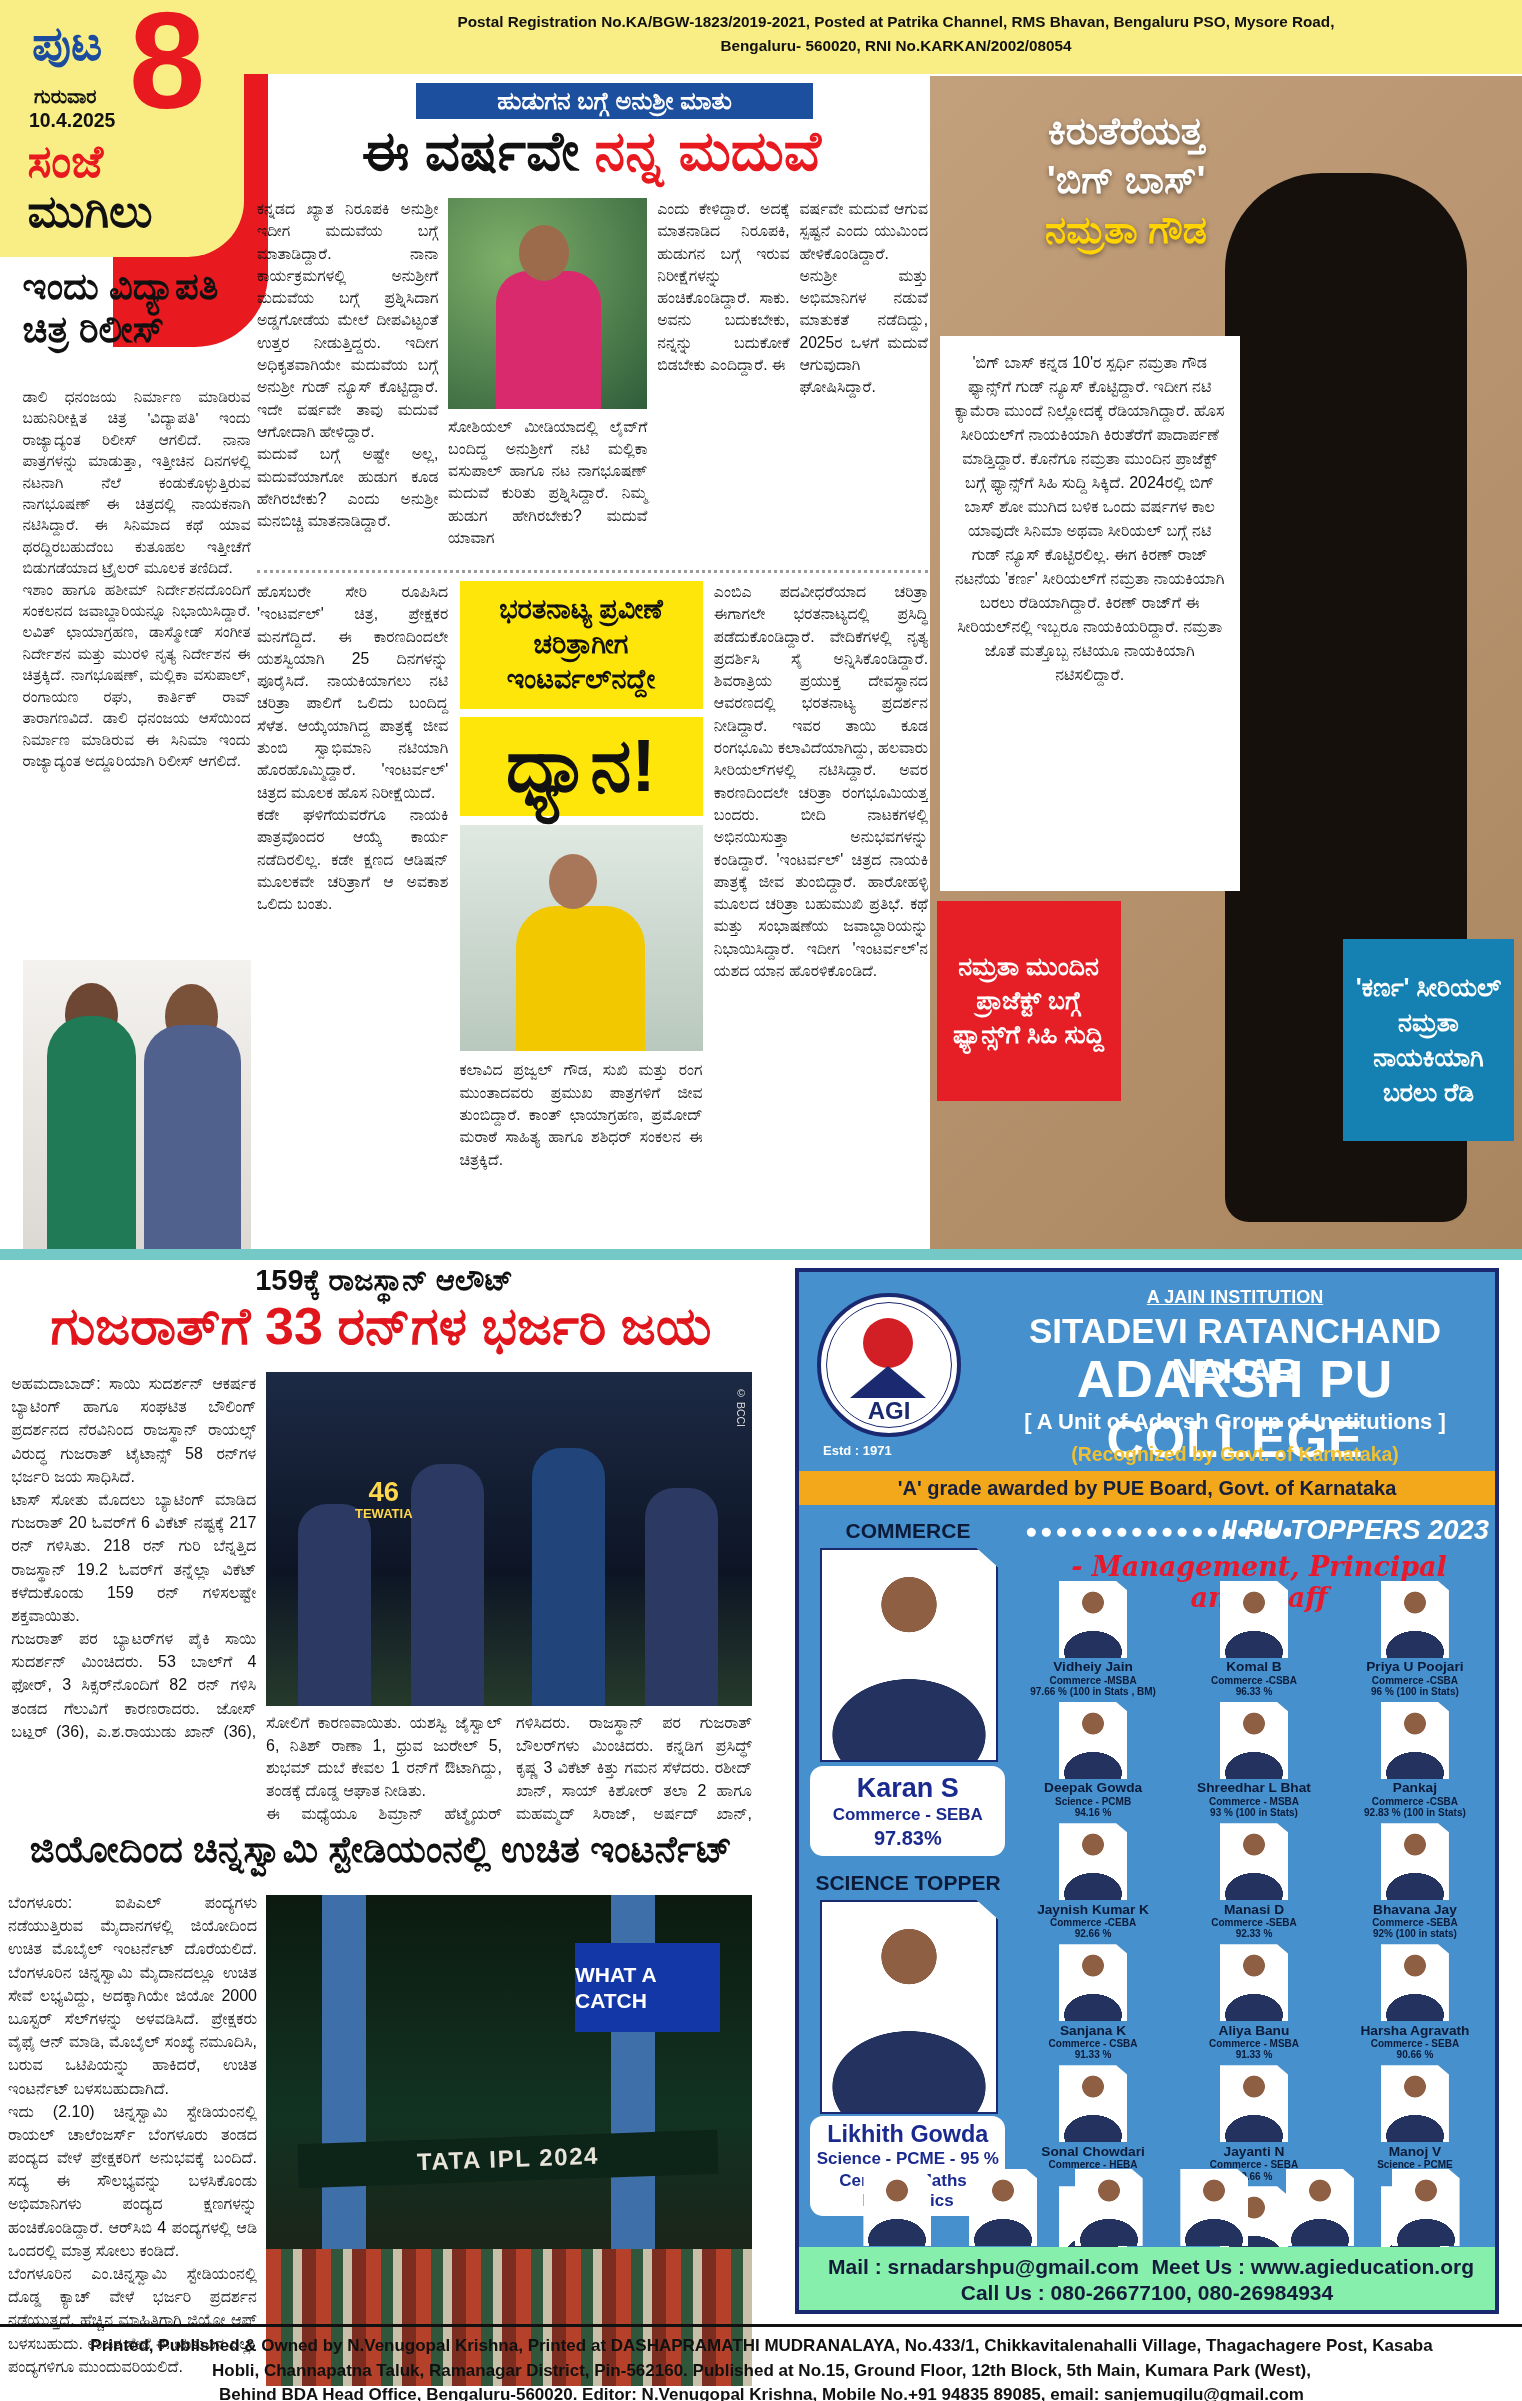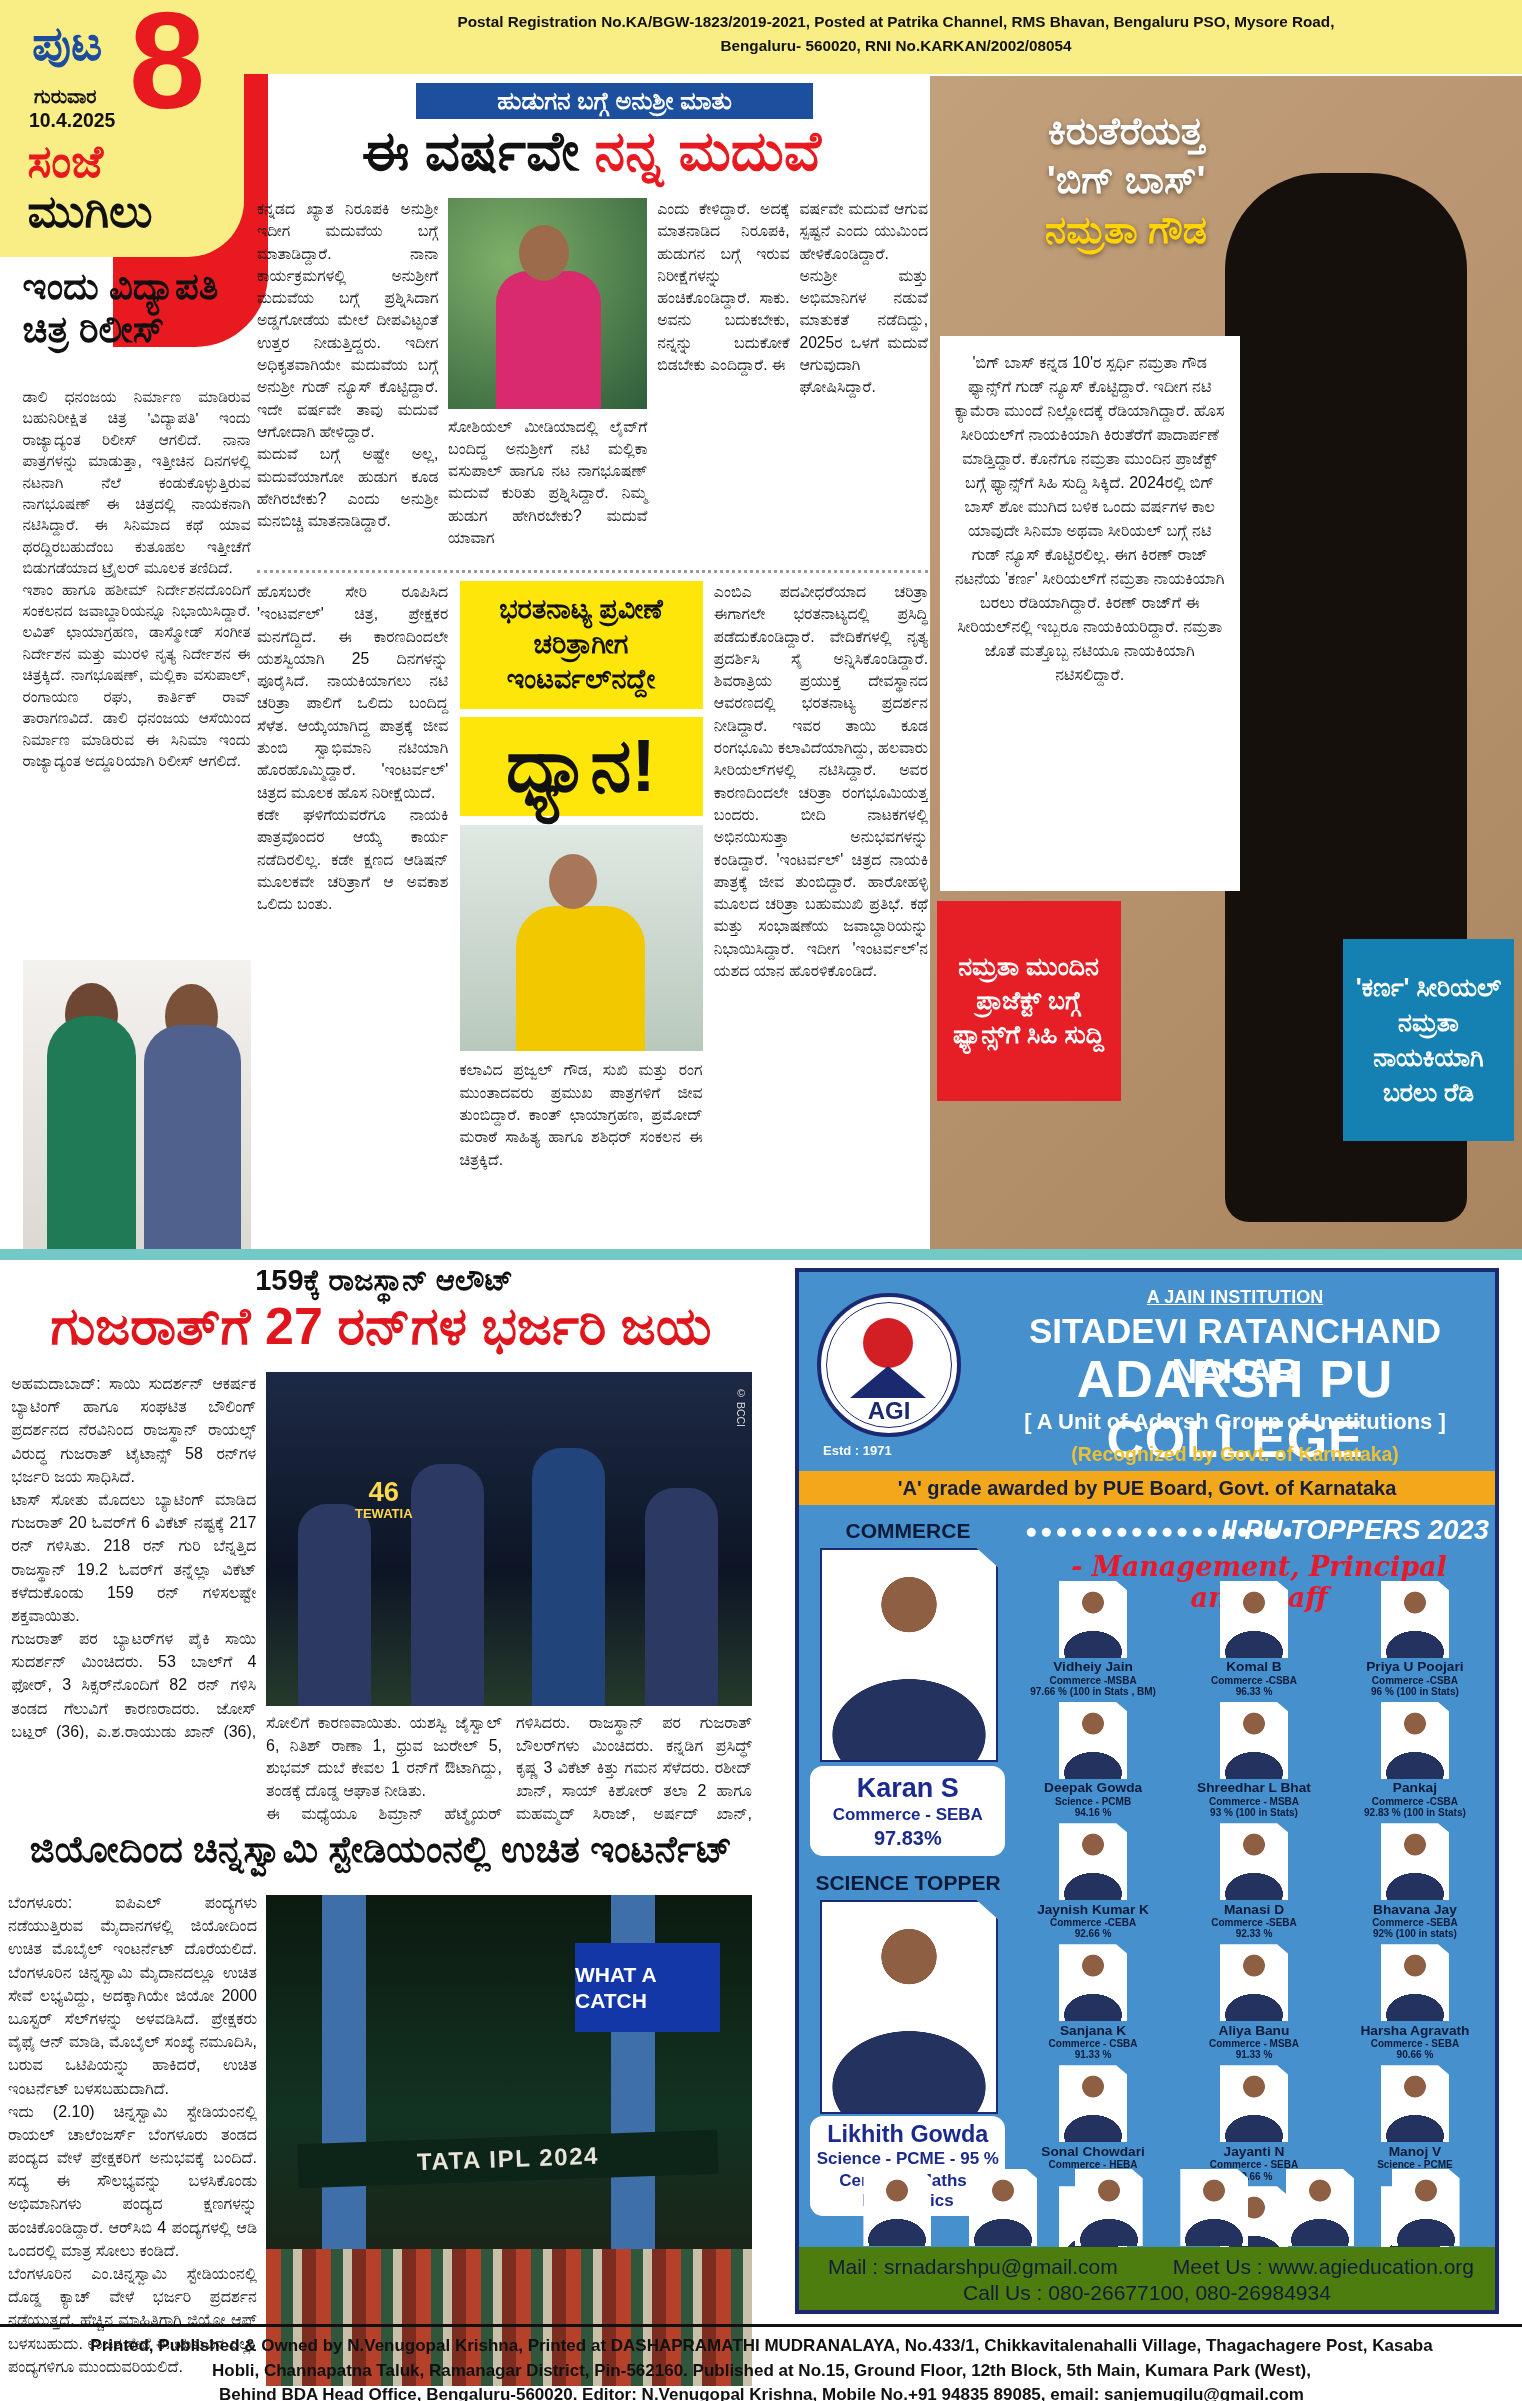--- a/index.html
+++ b/index.html
@@ -110,21 +110,21 @@
   .grid{position:absolute;left:216px;top:309px;width:478px;display:grid;grid-template-columns:repeat(3,1fr);gap:4.8px 4.8px;}
   .cell{text-align:center;}
   .cell .ph{width:68px;height:77px;margin:0 auto;background:
      radial-gradient(circle at 50% 28%,#8f5f44 0 10.5px,transparent 11.3px),
      radial-gradient(ellipse 29px 21px at 50% 92%,#23325f 0 99%,transparent 100%),#fff;
      clip-path:polygon(0 0,84% 0,100% 12%,100% 100%,0 100%);}
   .cell .nm{font-size:13.7px;font-weight:800;color:#0c1b3a;margin-top:2.4px;line-height:1.05;}
   .cell .cs{font-size:10px;font-weight:bold;color:#0c1b3a;line-height:1.15;}
   .cell .sc{font-size:10px;font-weight:bold;color:#0c1b3a;}
   .grid6{position:absolute;left:48px;top:897px;width:629px;display:grid;grid-template-columns:repeat(6,1fr);gap:4.8px;}
-  .ad-contact{position:absolute;left:0;bottom:0;width:100%;height:63px;background:#4d7c0f;color:#131c3a;font-weight:400;}
+  .ad-contact{position:absolute;left:0;bottom:0;width:100%;height:63px;background:#86efac;color:#131c3a;font-weight:700;}
   .ad-contact .mail{position:absolute;left:29px;top:8px;font-size:21px;}
   .ad-contact .meet{position:absolute;right:21px;top:8px;font-size:21px;}
   .ad-contact .call{position:absolute;left:0;width:100%;top:34px;text-align:center;font-size:21px;}
   
   .foot-line{left:0;top:2324px;width:1523px;border-top:3.2px solid #111;}
   .footer{left:0;top:2334px;width:1523px;text-align:center;font-weight:bold;font-size:17px;line-height:1.45;}
 </style>
 </head>
 <body>
 
@@ -200,21 +200,21 @@
       <div class="yellow">ನಮ್ರತಾ ಗೌಡ</div>
     </div>
     <div class="nam-box kn">'ಬಿಗ್ ಬಾಸ್ ಕನ್ನಡ 10'ರ ಸ್ಪರ್ಧಿ ನಮ್ರತಾ ಗೌಡ ಫ್ಯಾನ್ಸ್‌ಗೆ ಗುಡ್ ನ್ಯೂಸ್ ಕೊಟ್ಟಿದ್ದಾರೆ. ಇದೀಗ ನಟಿ ಕ್ಯಾಮೆರಾ ಮುಂದೆ ನಿಲ್ಲೋದಕ್ಕೆ ರೆಡಿಯಾಗಿದ್ದಾರೆ. ಹೊಸ ಸೀರಿಯಲ್‌ಗೆ ನಾಯಕಿಯಾಗಿ ಕಿರುತೆರೆಗೆ ಪಾದಾರ್ಪಣೆ ಮಾಡ್ತಿದ್ದಾರೆ. ಕೊನೆಗೂ ನಮ್ರತಾ ಮುಂದಿನ ಪ್ರಾಜೆಕ್ಟ್ ಬಗ್ಗೆ ಫ್ಯಾನ್ಸ್‌ಗೆ ಸಿಹಿ ಸುದ್ದಿ ಸಿಕ್ಕಿದೆ. 2024ರಲ್ಲಿ ಬಿಗ್ ಬಾಸ್ ಶೋ ಮುಗಿದ ಬಳಿಕ ಒಂದು ವರ್ಷಗಳ ಕಾಲ ಯಾವುದೇ ಸಿನಿಮಾ ಅಥವಾ ಸೀರಿಯಲ್ ಬಗ್ಗೆ ನಟಿ ಗುಡ್ ನ್ಯೂಸ್ ಕೊಟ್ಟಿರಲಿಲ್ಲ. ಈಗ ಕಿರಣ್ ರಾಜ್ ನಟನೆಯ 'ಕರ್ಣ' ಸೀರಿಯಲ್‌ಗೆ ನಮ್ರತಾ ನಾಯಕಿಯಾಗಿ ಬರಲು ರೆಡಿಯಾಗಿದ್ದಾರೆ. ಕಿರಣ್ ರಾಜ್‌ಗೆ ಈ ಸೀರಿಯಲ್‌ನಲ್ಲಿ ಇಬ್ಬರೂ ನಾಯಕಿಯರಿದ್ದಾರೆ. ನಮ್ರತಾ ಜೊತೆ ಮತ್ತೊಬ್ಬ ನಟಿಯೂ ನಾಯಕಿಯಾಗಿ ನಟಿಸಲಿದ್ದಾರೆ.</div>
     <div class="nam-red kn">ನಮ್ರತಾ ಮುಂದಿನ ಪ್ರಾಜೆಕ್ಟ್ ಬಗ್ಗೆ ಫ್ಯಾನ್ಸ್‌ಗೆ ಸಿಹಿ ಸುದ್ದಿ</div>
     <div class="nam-blue kn">'ಕರ್ಣ' ಸೀರಿಯಲ್ ನಮ್ರತಾ ನಾಯಕಿಯಾಗಿ ಬರಲು ರೆಡಿ</div>
   </div>
 
   <div class="abs teal"></div>
 
   <div class="abs cr-kicker kn">159ಕ್ಕೆ ರಾಜಸ್ಥಾನ್ ಆಲೌಟ್</div>
-  <div class="abs cr-head kn">ಗುಜರಾತ್‌ಗೆ 27 ರನ್‌ಗಳ ಭರ್ಜರಿ ಜಯ</div>
+  <div class="abs cr-head kn">ಗುಜರಾತ್‌ಗೆ 33 ರನ್‌ಗಳ ಭರ್ಜರಿ ಜಯ</div>
   <div class="abs cr-col1 kn">ಅಹಮದಾಬಾದ್: ಸಾಯಿ ಸುದರ್ಶನ್ ಆಕರ್ಷಕ ಬ್ಯಾಟಿಂಗ್ ಹಾಗೂ ಸಂಘಟಿತ ಬೌಲಿಂಗ್ ಪ್ರದರ್ಶನದ ನೆರವಿನಿಂದ ರಾಜಸ್ಥಾನ್ ರಾಯಲ್ಸ್ ವಿರುದ್ಧ ಗುಜರಾತ್ ಟೈಟಾನ್ಸ್ 58 ರನ್‌ಗಳ ಭರ್ಜರಿ ಜಯ ಸಾಧಿಸಿದೆ.
 ಟಾಸ್ ಸೋತು ಮೊದಲು ಬ್ಯಾಟಿಂಗ್ ಮಾಡಿದ ಗುಜರಾತ್ 20 ಓವರ್‌ಗೆ 6 ವಿಕೆಟ್ ನಷ್ಟಕ್ಕೆ 217 ರನ್ ಗಳಿಸಿತು. 218 ರನ್ ಗುರಿ ಬೆನ್ನತ್ತಿದ ರಾಜಸ್ಥಾನ್ 19.2 ಓವರ್‌ಗೆ ತನ್ನೆಲ್ಲಾ ವಿಕೆಟ್ ಕಳೆದುಕೊಂಡು 159 ರನ್ ಗಳಿಸಲಷ್ಟೇ ಶಕ್ತವಾಯಿತು.
 ಗುಜರಾತ್ ಪರ ಬ್ಯಾಟರ್‌ಗಳ ಪೈಕಿ ಸಾಯಿ ಸುದರ್ಶನ್ ಮಿಂಚಿದರು. 53 ಬಾಲ್‌ಗೆ 4 ಫೋರ್, 3 ಸಿಕ್ಸರ್‌ನೊಂದಿಗೆ 82 ರನ್ ಗಳಿಸಿ ತಂಡದ ಗೆಲುವಿಗೆ ಕಾರಣರಾದರು. ಜೋಸ್ ಬಟ್ಲರ್ (36), ಎ.ಶ.ರಾಯುಡು ಖಾನ್ (36), ರಾಹುಲ್ ತೇವಾಟಿಯಾ (14) ಉತ್ತಮ ಕೊಡುಗೆ ನೀಡಿದರು.
 ಗುರಿ ಬೆನ್ನತ್ತಿದ ರಾಜಸ್ಥಾನ್ ಆರಂಭದಲ್ಲೇ ವಿಕೆಟ್ ಕಳೆದುಕೊಂಡು ಸಂಕಷ್ಟಕ್ಕೆ ಸಿಲುಕಿತು. 159 ರನ್‌ಗಳಿಗೆ ಆಲೌಟ್ ಆಗಿ ಸೋತಿತು. ಪ್ರಮುಖ ಬ್ಯಾಟರ್‌ಗಳ ನೀರಸ ಪ್ರದರ್ಶನವು ತಂಡದ</div>
   <div class="abs cr-photo">
     <div class="pl" style="left:32px"></div>
     <div class="pl" style="left:145px;height:242px"></div>
     <div class="pl" style="left:266px;height:258px;background:#21457a"></div>
     <div class="pl" style="left:379px;height:218px"></div>
     <div class="jersey">

